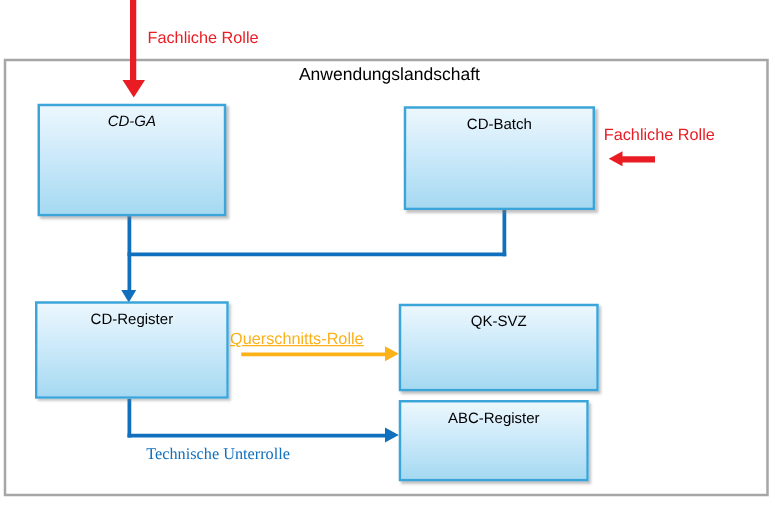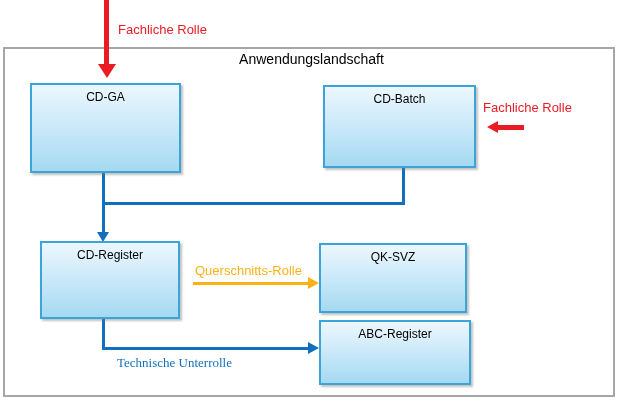--- a/index.html
+++ b/index.html
@@ -26,24 +26,24 @@
   }
 
   .node{
     position:absolute;box-sizing:border-box;
     border:2px solid var(--node-border);
     background:linear-gradient(180deg,var(--node-fill-top) 0%,#cdeafa 45%,var(--node-fill-bottom) 100%);
     box-shadow:2px 2px 2px rgba(120,120,120,0.45);
     display:flex;justify-content:center;align-items:flex-start;
     padding-top:5px;font-size:12px;color:#000;
   }
-  .node-cd-ga{left:30px;top:83px;width:151px;height:90px;}
+  .node-cd-ga{left:30px;top:83px;width:151px;height:90px;font-style:italic;}
   .node-cd-batch{left:323px;top:85px;width:153px;height:83px;}
-  .node-cd-register{left:40px;top:241px;width:140px;height:78px;}
-  .node-qk-svz{left:319px;top:243px;width:148px;height:70px;}
+  .node-cd-register{left:28px;top:241px;width:155px;height:78px;}
+  .node-qk-svz{left:319px;top:243px;width:160px;height:70px;}
   .node-abc-register{left:319px;top:320px;width:152px;height:65px;}
 
   .seg{position:absolute;}
   .lbl{position:absolute;white-space:nowrap;font-size:13px;}
 
   
   .red-v-line{left:104px;top:0;width:5px;height:65px;background:var(--fachliche-rolle);z-index:5;}
   .red-v-head{left:98px;top:64px;width:0;height:0;border-left:9px solid transparent;
     border-right:9px solid transparent;border-top:14px solid var(--fachliche-rolle);z-index:5;}
   .lbl-fach-top{left:118px;top:22px;color:var(--fachliche-rolle);}
@@ -60,21 +60,21 @@
   .tr-h{left:102px;top:202px;width:303px;height:3px;}
   .tr-v-ga{left:102px;top:173px;width:3px;height:60px;}
   .tr-head{left:97px;top:232px;width:0;height:0;border-left:6.5px solid transparent;
     border-right:6.5px solid transparent;border-top:10px solid var(--technische-rolle);}
   .lbl-tech{left:112px;top:214px;color:var(--technische-rolle);}
 
   
   .qs-h{left:193px;top:282px;width:116px;height:3px;background:var(--querschnitts-rolle);}
   .qs-head{left:308px;top:277px;width:0;height:0;border-top:6.5px solid transparent;
     border-bottom:6.5px solid transparent;border-left:11px solid var(--querschnitts-rolle);}
-  .lbl-quer{left:195px;top:263px;color:var(--querschnitts-rolle);}
+  .lbl-quer{left:184px;top:263px;color:var(--querschnitts-rolle);text-decoration:underline;}
 
   
   .tu-v{left:102px;top:319px;width:3px;height:31px;}
   .tu-h{left:102px;top:347px;width:207px;height:3px;}
   .tu-head{left:308px;top:342px;width:0;height:0;border-top:6.5px solid transparent;
     border-bottom:6.5px solid transparent;border-left:11px solid var(--technische-rolle);}
   .lbl-unter{left:117px;top:355px;color:var(--technische-rolle);font-family:Liberation Serif, serif;}
 </style>
 </head>
 <body>

